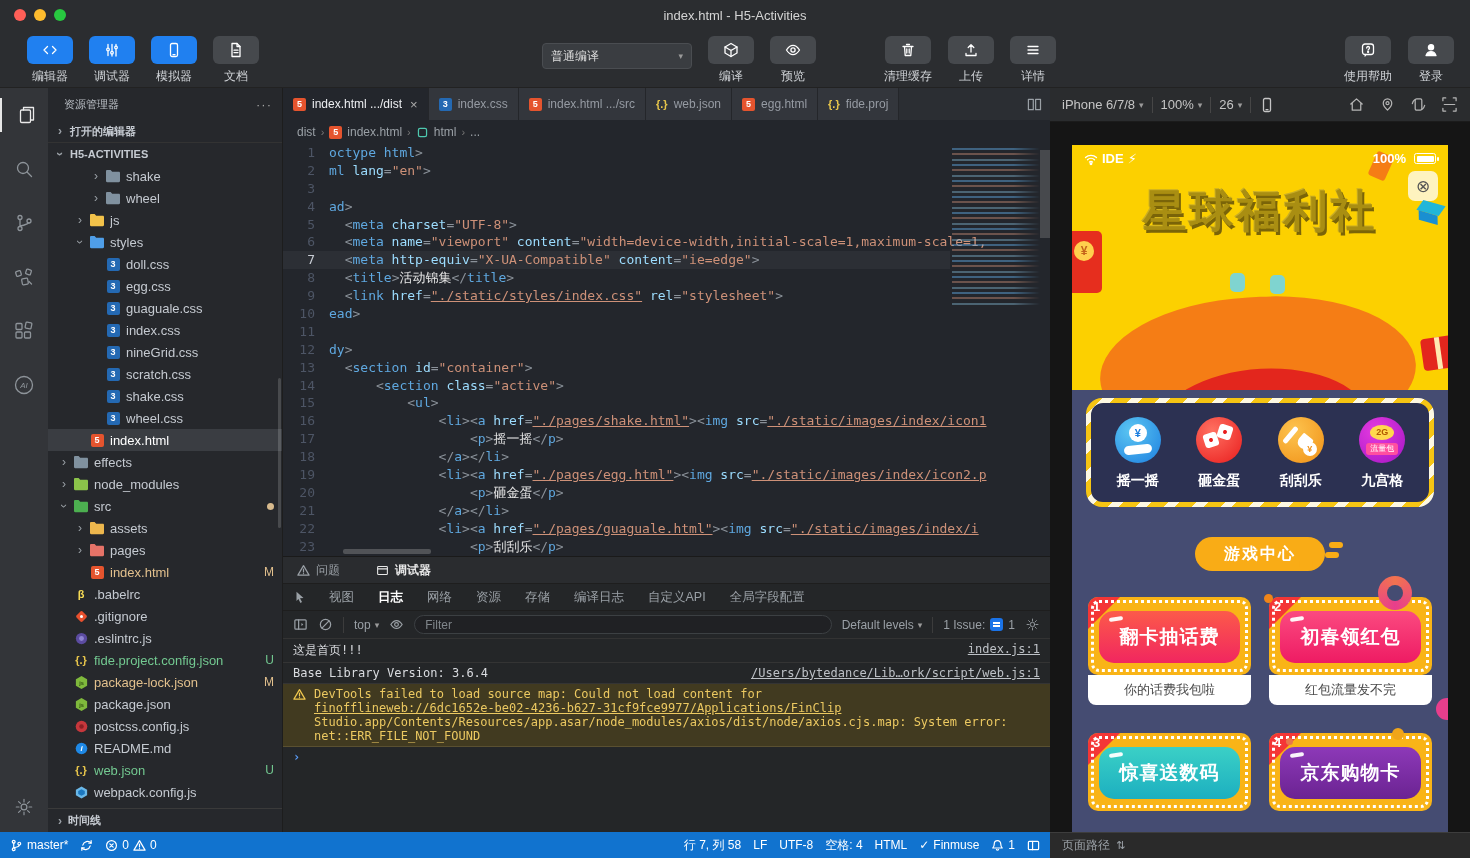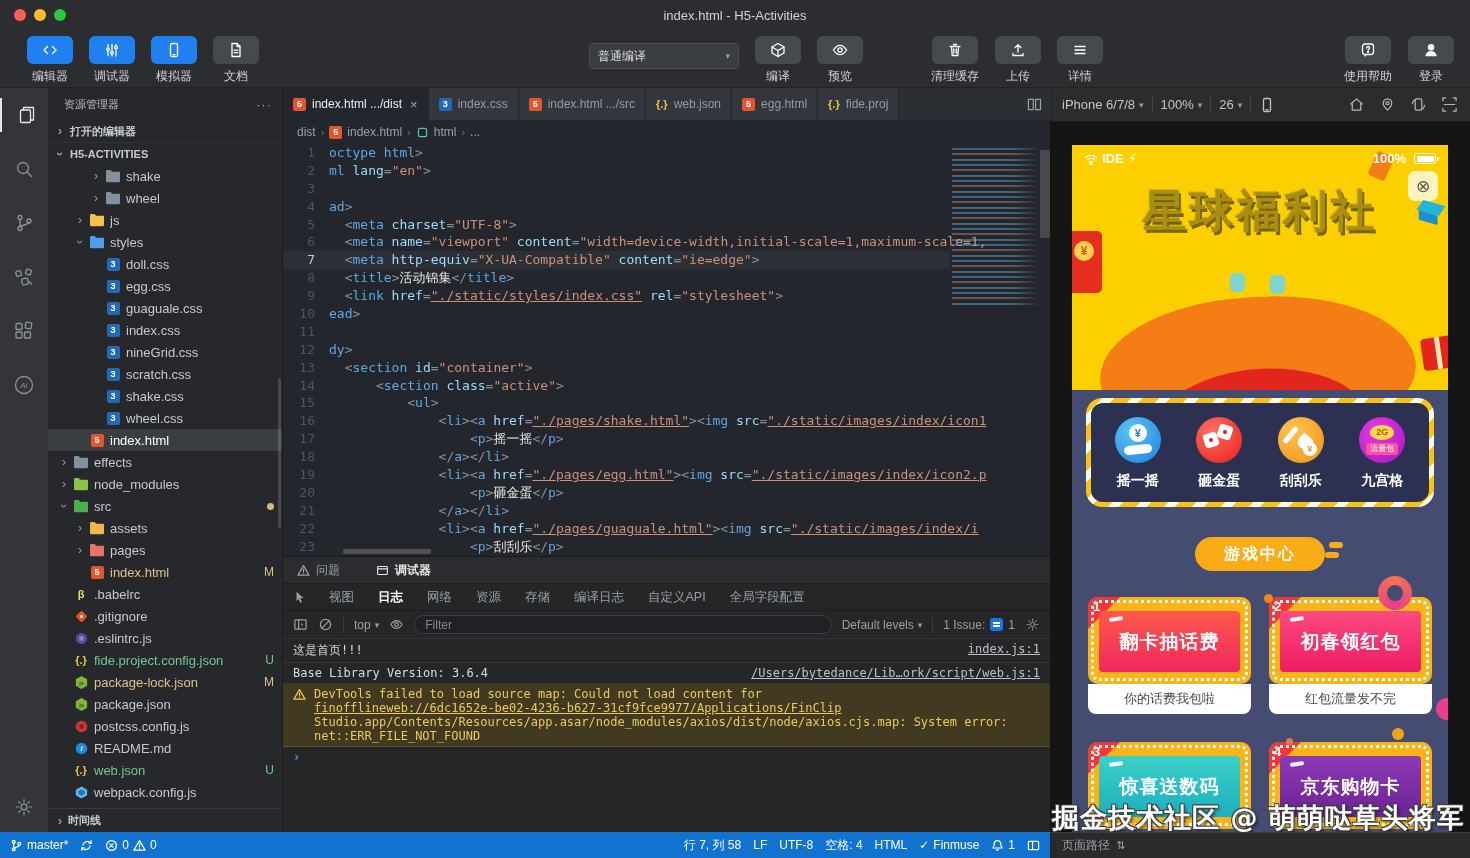--- a/index.html
+++ b/index.html
@@ -148,21 +148,21 @@
 .coin2g{position:absolute;left:11px;top:8px;width:24px;height:15px;background:#ffd84d;border-radius:50%;color:#b05a00;font-size:9px;font-weight:bold;text-align:center;line-height:15px}
 .rib2{position:absolute;left:7px;bottom:8px;width:32px;height:12px;background:#ff4fa0;border-radius:3px;color:#fff;font-size:8px;text-align:center;line-height:12px}
 .gc-pill{position:relative;margin:30px auto 0;width:130px;height:34px;background:#f9ac16;border-radius:17px;color:#fff;font-weight:bold;font-size:16px;display:flex;align-items:center;justify-content:center;letter-spacing:2px;cursor:pointer}
 .gc-pill::before{content:"";position:absolute;right:-18px;top:5px;width:14px;height:6px;border-radius:3px;background:#f9ac16;box-shadow:-4px 10px 0 #f9ac16,-30px 19px 0 #f9ac16}
 .cardsgrid{display:grid;grid-template-columns:1fr 1fr;gap:28px 18px;margin:26px 16px 0}
 .gcard{position:relative;cursor:pointer}
 .card-top{background:#f9b417;border-radius:10px;padding:14px 11px 12px;position:relative}
 .card-dots{position:absolute;inset:3px;border:3px dotted #fff;border-radius:8px;pointer-events:none}
 .card-corner{position:absolute;left:0;top:0;width:0;height:0;border-top:32px solid #f43636;border-right:32px solid transparent;border-radius:10px 0 0 0}
 .card-num{position:absolute;left:5px;top:2px;color:#fff;font-size:13px;font-weight:bold;z-index:2}
-.card-inner{height:61px;border-radius:4px;display:flex;align-items:center;justify-content:center;color:#fff;font-size:19px;font-weight:800;letter-spacing:1px;position:relative;font-family:"DejaVu Sans",sans-serif}
+.card-inner{height:52px;border-radius:15px;display:flex;align-items:center;justify-content:center;color:#fff;font-size:19px;font-weight:800;letter-spacing:1px;position:relative;font-family:"DejaVu Sans",sans-serif}
 .card-inner::before{content:"";position:absolute;top:6px;left:10px;width:14px;height:4px;background:rgba(255,255,255,.95);border-radius:2px;transform:rotate(-8deg)}
 .th-red{background:linear-gradient(180deg,#fc5a4a,#f1265f)}
 .th-pink{background:linear-gradient(180deg,#fb4a80,#ee1b63)}
 .th-teal{background:linear-gradient(180deg,#3bd0c6,#1cafc0)}
 .th-purple{background:linear-gradient(180deg,#8d39b8,#6b2392)}
 .card-sub{background:#fff;border-radius:0 0 8px 8px;height:30px;line-height:30px;text-align:center;color:#4a4a4a;font-size:13px}
 .deco{position:absolute;border-radius:50%}
 .dc1{width:9px;height:9px;background:#f08519;left:192px;top:196px}
 .dc2{width:7px;height:7px;background:#e8764a;left:214px;top:340px}
 .dc3{width:12px;height:12px;background:#f0a519;left:320px;top:330px}
@@ -226,21 +226,21 @@
           <span class="ibox">
             <svg width="16" height="16" viewBox="0 0 16 16" fill="none" stroke="currentColor" stroke-width="1.3" stroke-linecap="round" stroke-linejoin="round">
               <path d="M4 1.5h5l3 3V14.5H4z"></path>
               <path d="M9 1.5v3h3"></path>
               <path d="M6 8.2h4M6 10.6h4"></path>
             </svg>
           </span>
           <span class="tlabel">文档</span>
         </div>
     </div>
-    <div class="tgroup" style="left:589px">
+    <div class="tgroup" style="left:542px">
       <div class="compile-select">
           <span>普通编译</span>
           <span class="sp"></span>
           <span class="caret">▾</span>
         </div>
       <div class="tbtn">
           <span class="ibox">
             <svg width="16" height="16" viewBox="0 0 16 16" fill="none" stroke="currentColor" stroke-width="1.3" stroke-linecap="round" stroke-linejoin="round">
               <path d="M8 1.5 14 5v6L8 14.5 2 11V5z"></path>
               <path d="M2 5l6 3.5L14 5M8 14.5V8.5"></path>
@@ -970,21 +970,20 @@
               </div>
             </div>
           <div class="deco dc1"></div>
           <div class="deco dc2"></div>
           <div class="deco dc3"></div>
           <div class="donut"></div>
           <div class="ballpink"></div>
         </div>
       </div>
 
-      <div class="watermark">掘金技术社区 @ 萌萌哒草头将军</div>
     </div>
   </div>
 
   <div class="statusbar">
     <div class="sb-blue">
       <span class="sb-item">
           <span id="sb-branch">
             <svg width="13" height="13" viewBox="0 0 14 14" fill="none" stroke="currentColor" stroke-width="1.3" stroke-linecap="round" stroke-linejoin="round">
               <circle cx="4" cy="3" r="1.5"></circle>
               <circle cx="4" cy="11" r="1.5"></circle>

